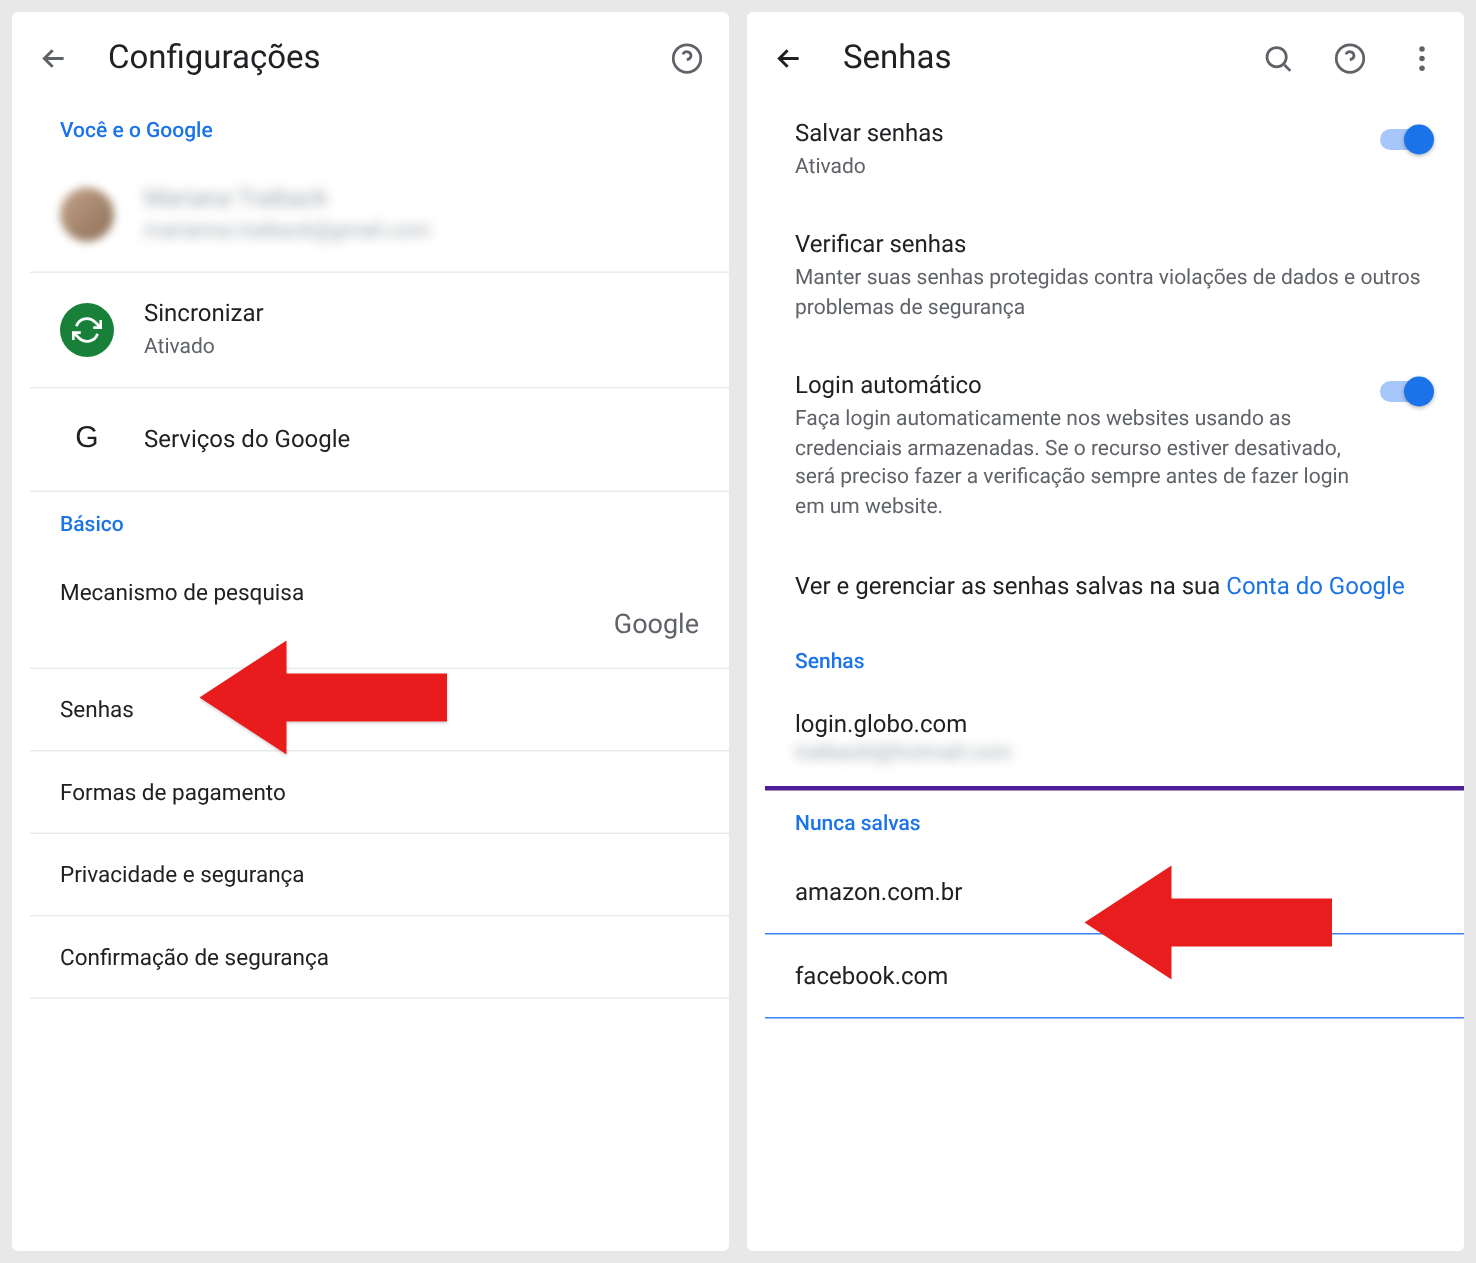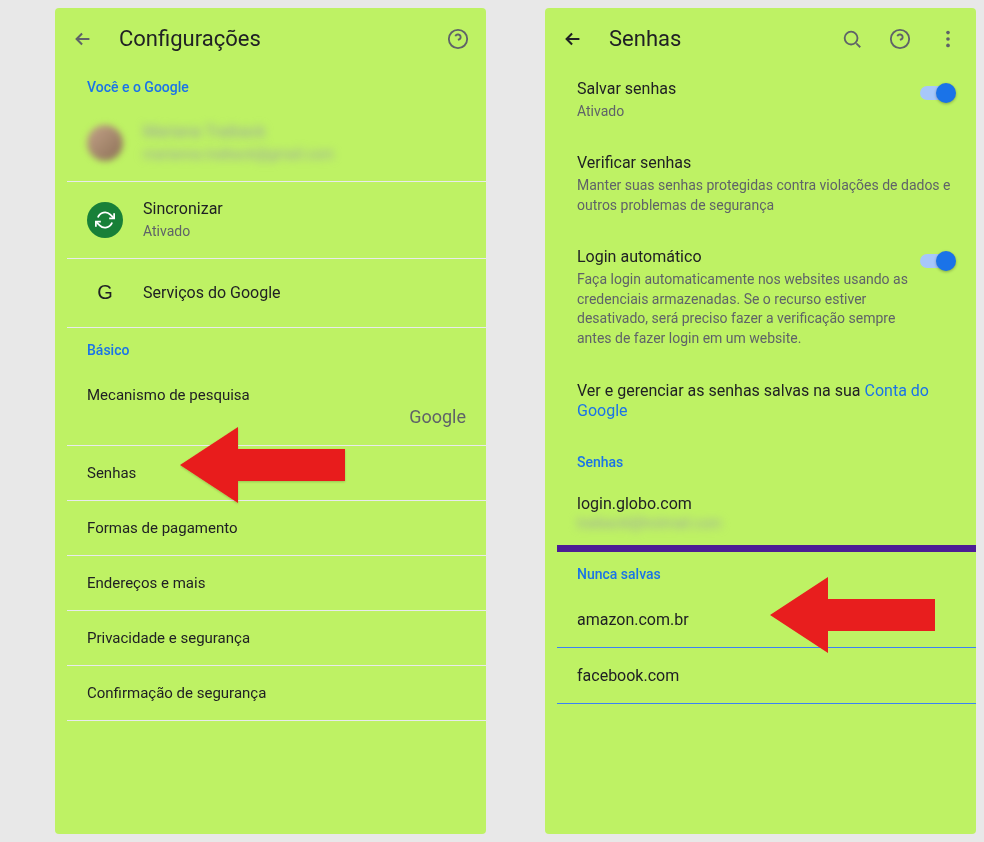--- a/index.html
+++ b/index.html
@@ -6,28 +6,27 @@
     body {
       font-family: 'Roboto', -apple-system, BlinkMacSystemFont, sans-serif;
       background: #e8e8e8;
       width: 984px;
       height: 842px;
       display: flex;
       gap: 12px;
       padding: 8px;
     }
     .phone {
-      background: #bef264;
+      background: #ffffff;
       flex: 1;
       border-radius: 4px;
       overflow: hidden;
       position: relative;
       display: flex;
       flex-direction: column;
-      margin-left: 47px;
     }
     .header {
       display: flex;
       align-items: center;
       padding: 18px 16px 14px 16px;
       gap: 24px;
     }
     .header-title {
       font-size: 22px;
       color: #202124;
@@ -160,21 +159,21 @@
       right: 0;
       top: 0;
       box-shadow: 0 1px 3px rgba(0,0,0,0.3);
     }
     .link-text { color: #1a73e8; }
     .manage-block {
       padding: 14px 20px 18px 20px;
     }
     .pw-item {
       padding: 14px 20px;
-      border-bottom: 7px solid #4c1d95;
+      border-bottom: 3px solid #4c1d95;
     }
     .pw-site {
       font-size: 16px;
       color: #202124;
     }
     .pw-user {
       font-size: 14px;
       color: #9aa0a6;
       filter: blur(4px);
       margin-top: 2px;
@@ -256,23 +255,20 @@
     </div>
 
     <div class="simple-item">
       <div class="simple-title">Senhas</div>
     </div>
 
     <div class="simple-item">
       <div class="simple-title">Formas de pagamento</div>
     </div>
 
-    <div class="simple-item">
-      <div class="simple-title">Endereços e mais</div>
-    </div>
 
     <div class="simple-item">
       <div class="simple-title">Privacidade e segurança</div>
     </div>
 
     <div class="simple-item">
       <div class="simple-title">Confirmação de segurança</div>
     </div>
 
     <svg class="red-arrow" style="left:125px; top:350px;" width="170" height="100" viewBox="0 0 170 100">

